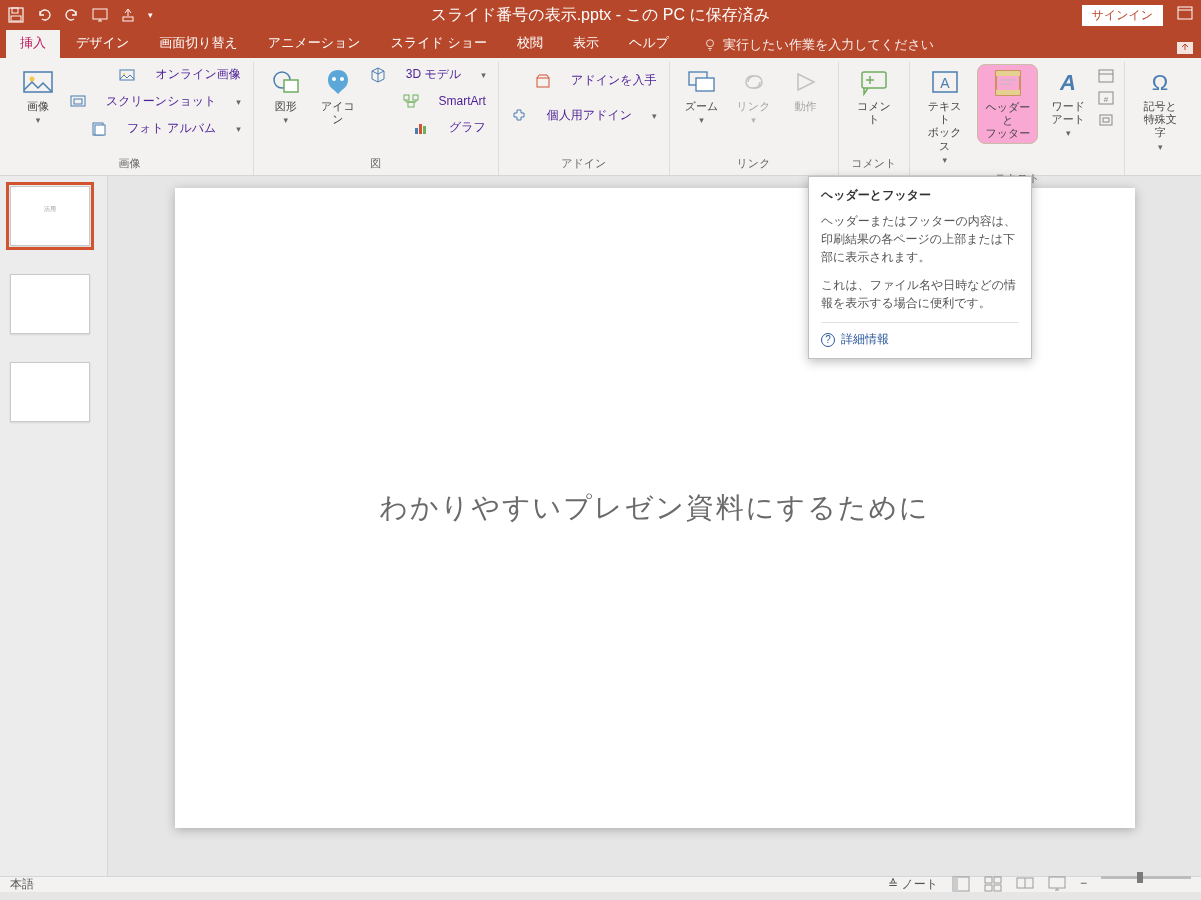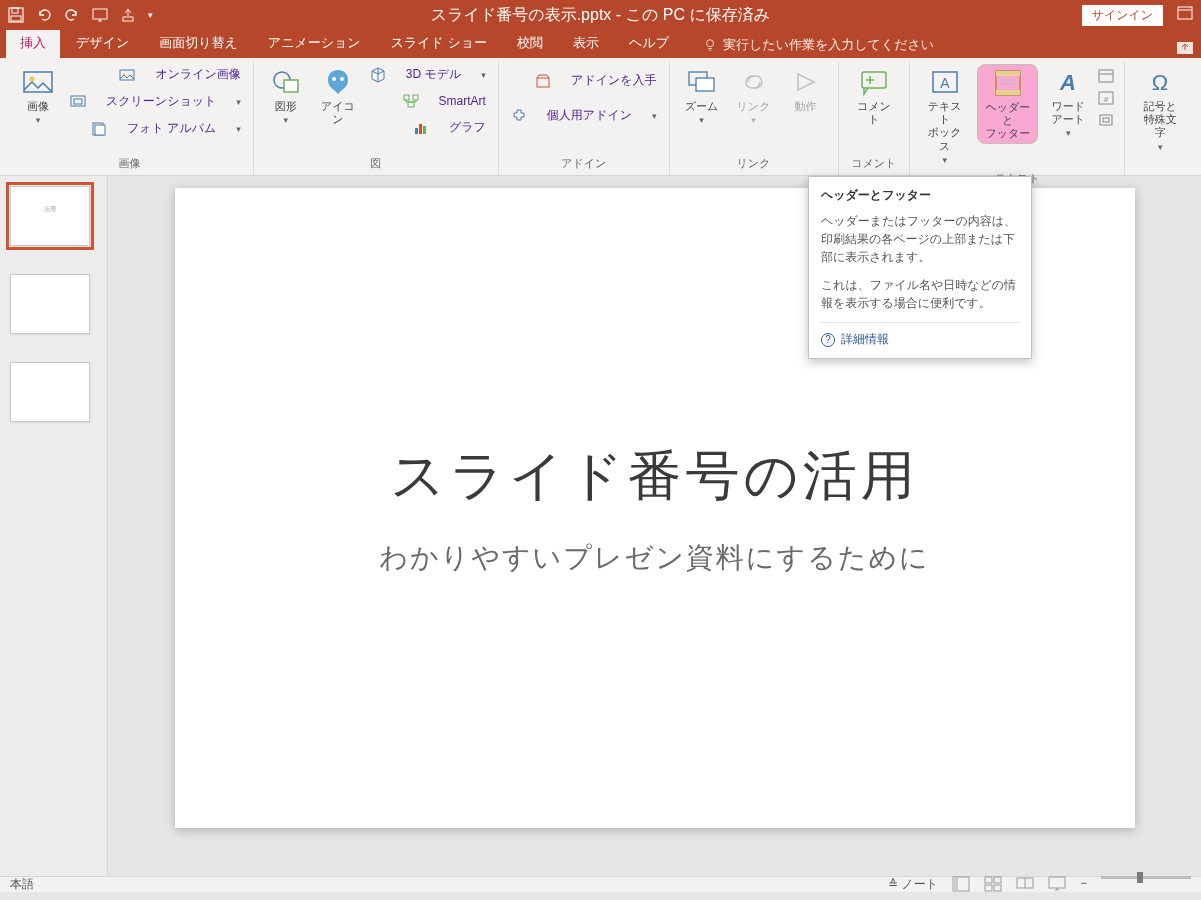--- a/index.html
+++ b/index.html
@@ -334,21 +334,20 @@
 </div>
 
 <div class="workspace">
   <div class="thumb-pane">
     <div class="thumb selected"><span>活用</span></div>
     <div class="thumb"></div>
     <div class="thumb"></div>
   </div>
   <div class="slide-area">
     <div class="slide">
-      <div class="slide-title">スライド番号の活用</div>
       <div class="slide-sub">わかりやすいプレゼン資料にするために</div>
     </div>
 
     <div class="tooltip">
       <div class="tt-title">ヘッダーとフッター</div>
       <p>ヘッダーまたはフッターの内容は、印刷結果の各ページの上部または下部に表示されます。</p>
       <p>これは、ファイル名や日時などの情報を表示する場合に便利です。</p>
       <div class="more">
         <span class="q">?</span>
         <span>詳細情報</span>

